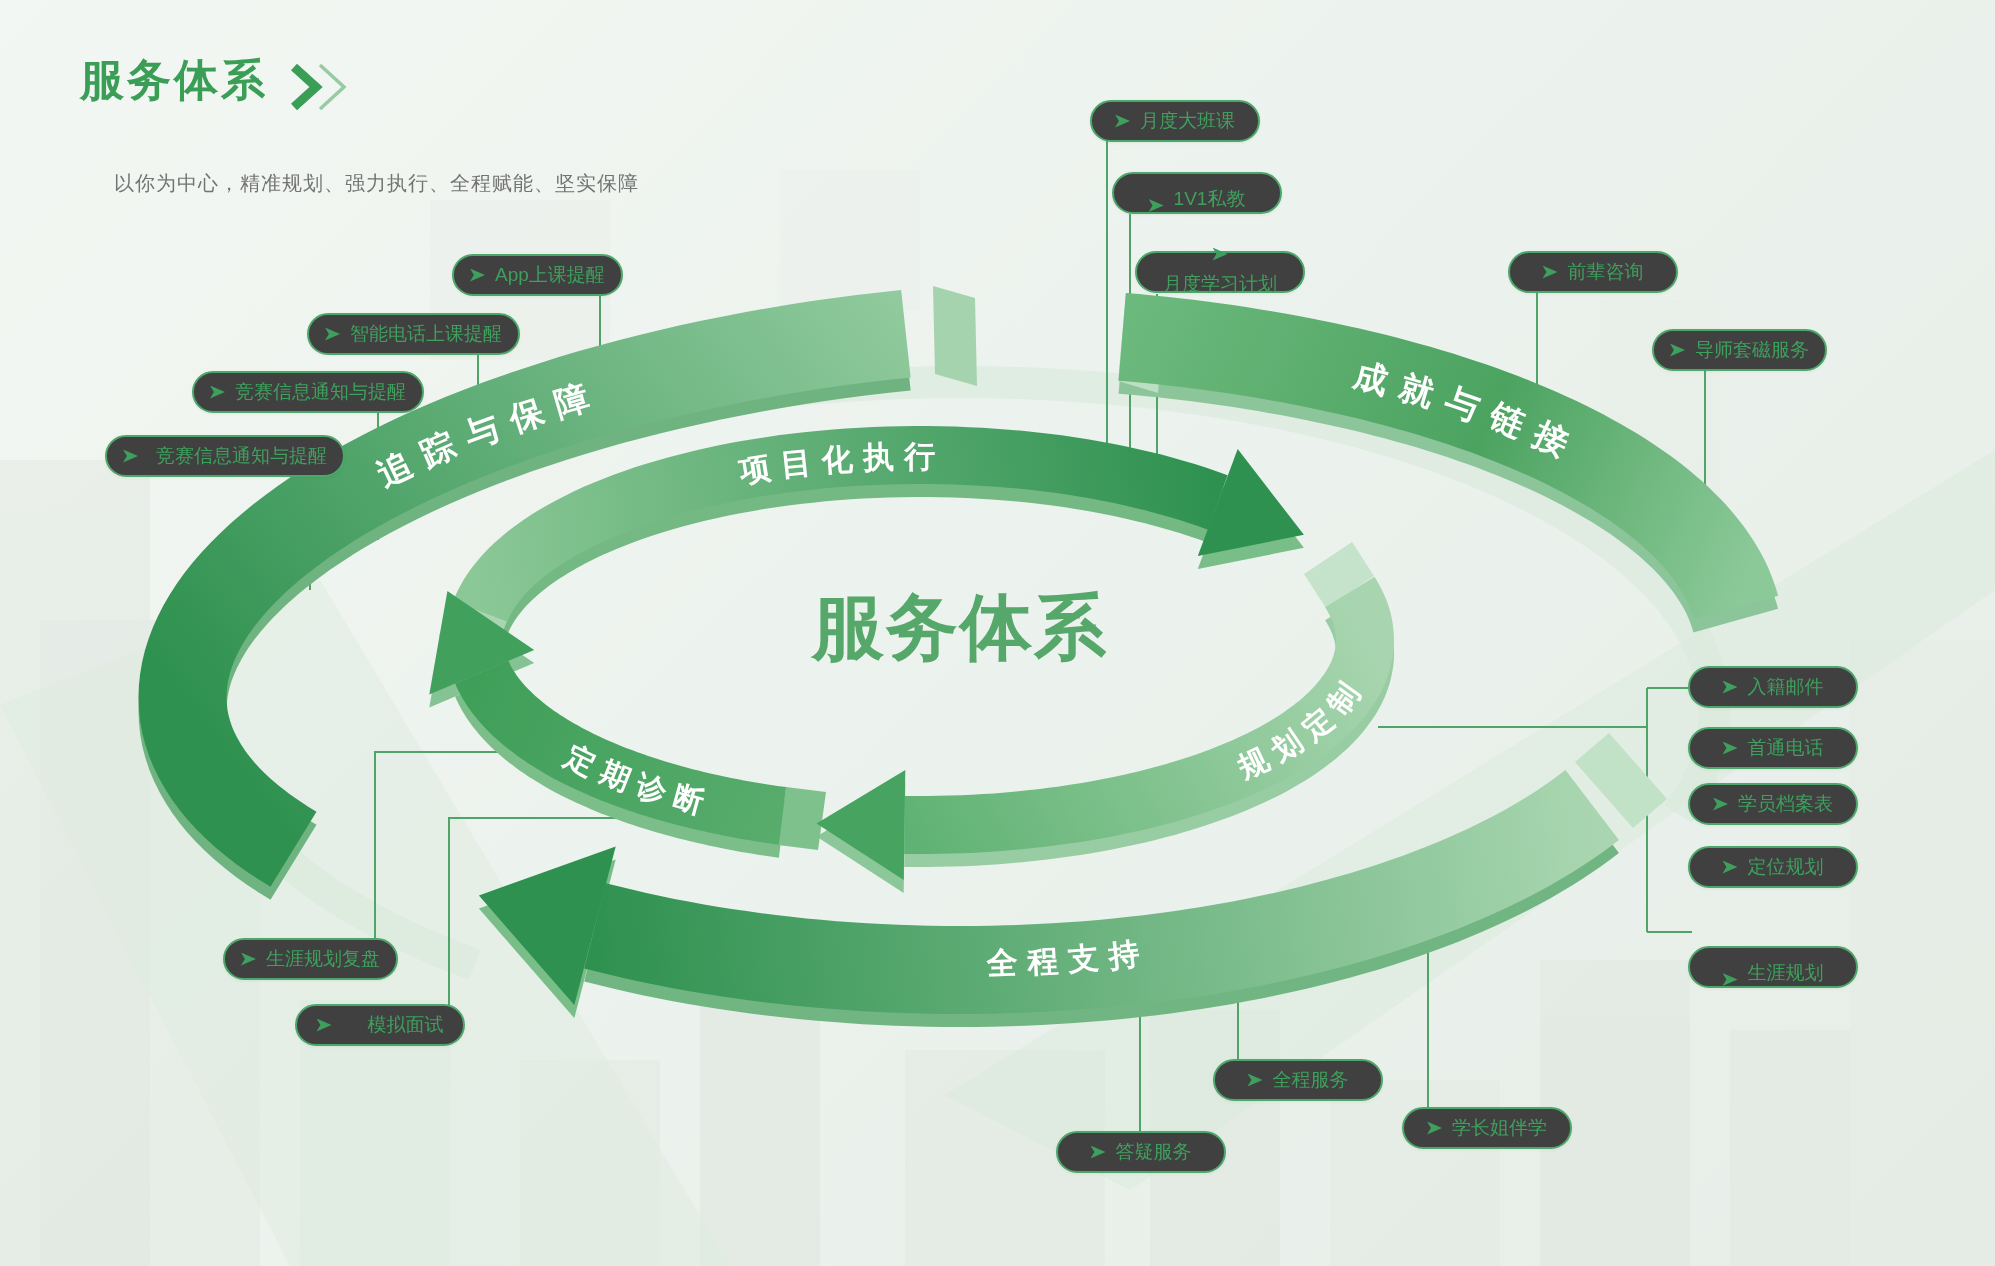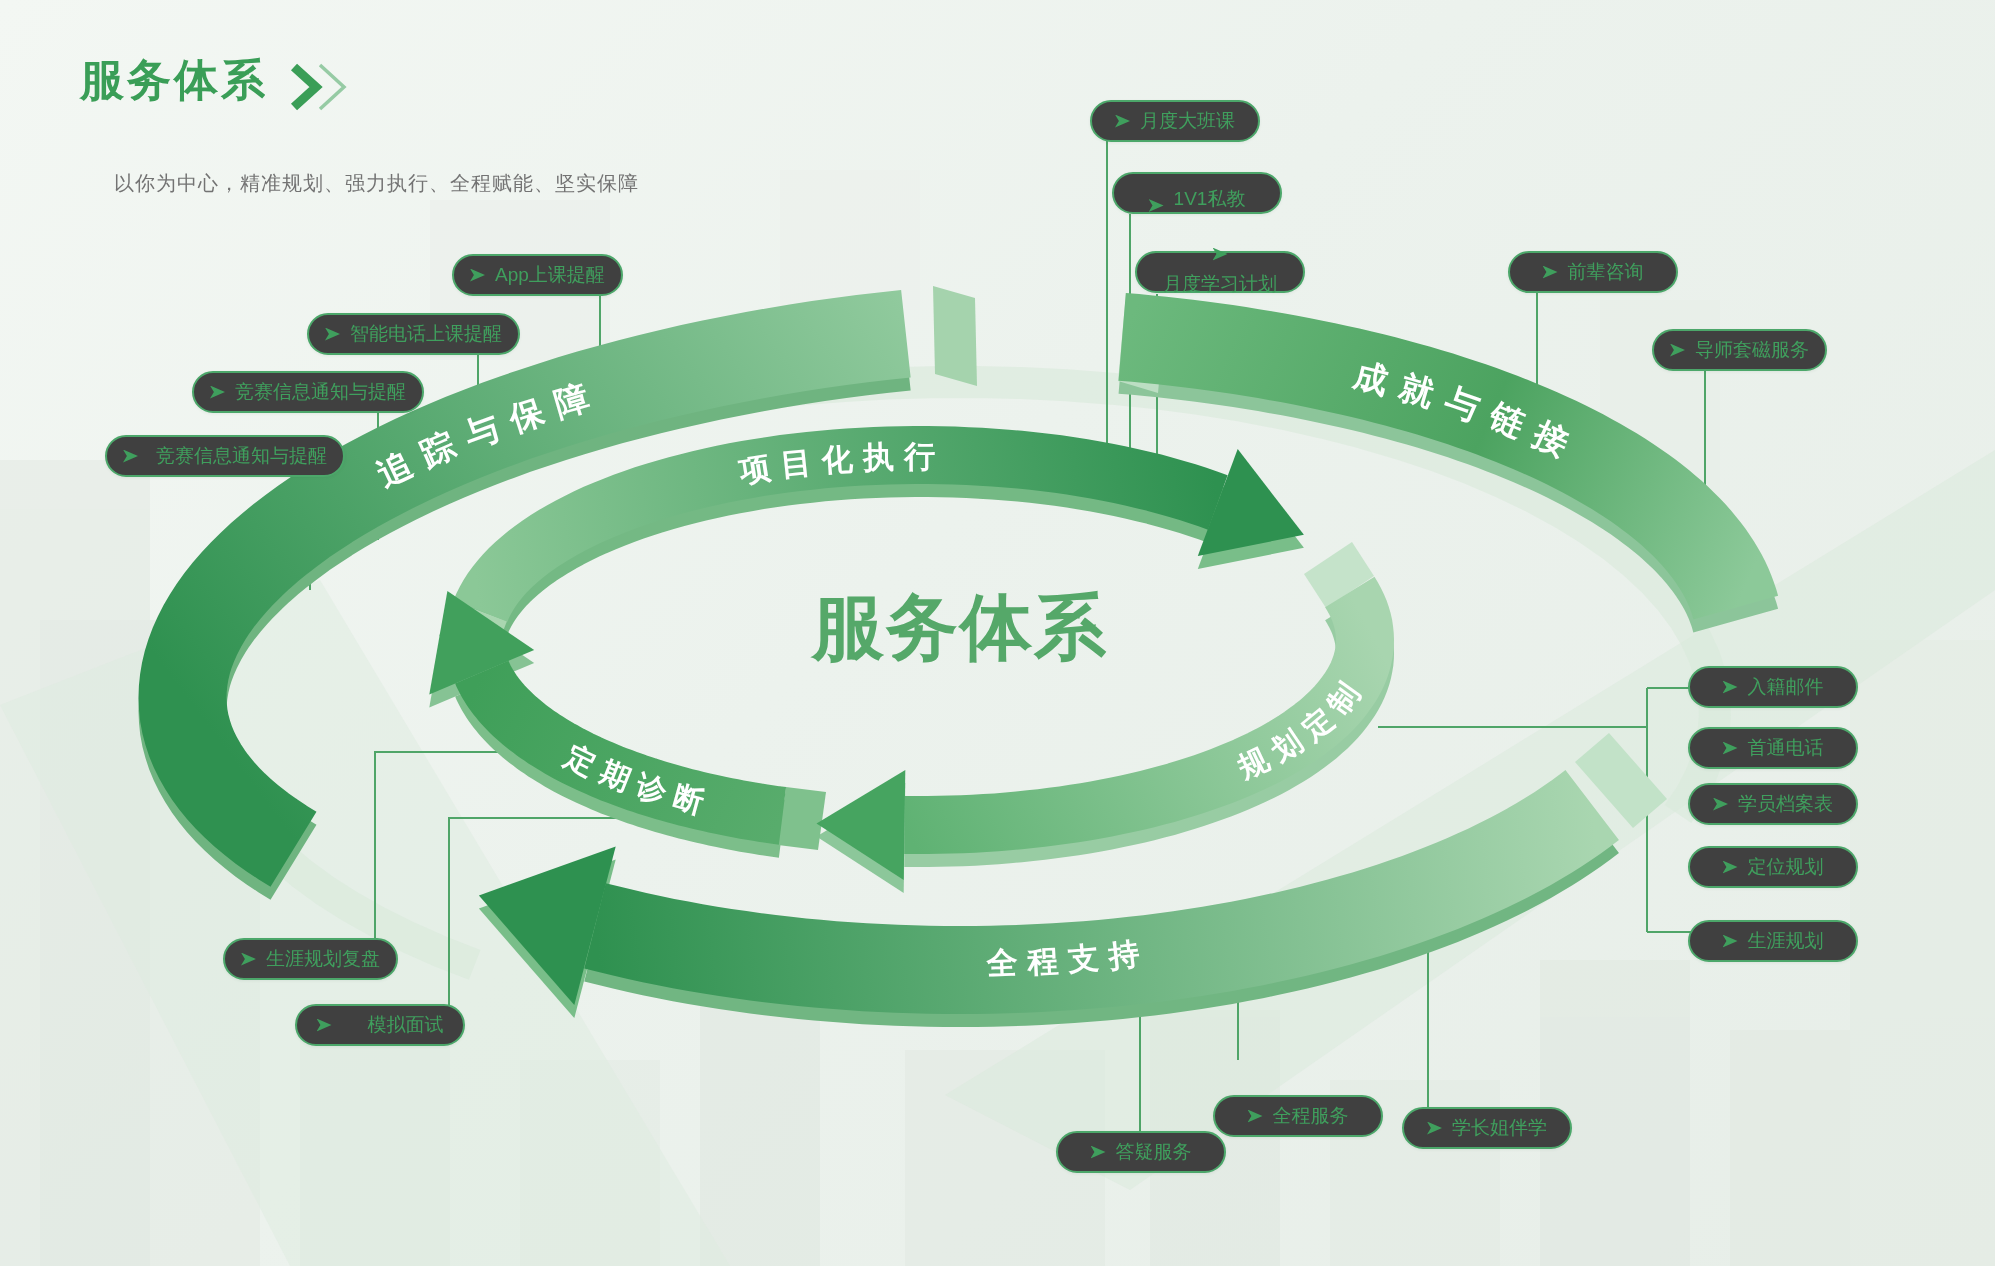--- a/index.html
+++ b/index.html
@@ -242,33 +242,33 @@
     <span>首通电话</span>
   </div>
   <div class="pill" style="left:1688px;top:783px;">
     <span class="parrow"></span>
     <span>学员档案表</span>
   </div>
   <div class="pill" style="left:1688px;top:846px;">
     <span class="parrow"></span>
     <span>定位规划</span>
   </div>
-  <div class="pill" style="left:1688px;top:920px;">
+  <div class="pill" style="left:1688px;top:946px;align-items:flex-end;">
     <span class="parrow"></span>
     <span>生涯规划</span>
   </div>
   <div class="pill" style="left:223px;top:938px;">
     <span class="parrow"></span>
     <span>生涯规划复盘</span>
   </div>
   <div class="pill" style="left:295px;top:1004px;gap:36px;">
     <span class="parrow"></span>
     <span>模拟面试</span>
   </div>
-  <div class="pill" style="left:1213px;top:1059px;margin-top:36px;">
+  <div class="pill" style="left:1213px;top:1059px;">
     <span class="parrow"></span>
     <span>全程服务</span>
   </div>
   <div class="pill" style="left:1056px;top:1131px;align-items:center;">
     <span class="parrow"></span>
     <span>答疑服务</span>
   </div>
   <div class="pill" style="left:1402px;top:1107px;">
     <span class="parrow"></span>
     <span>学长姐伴学</span>

